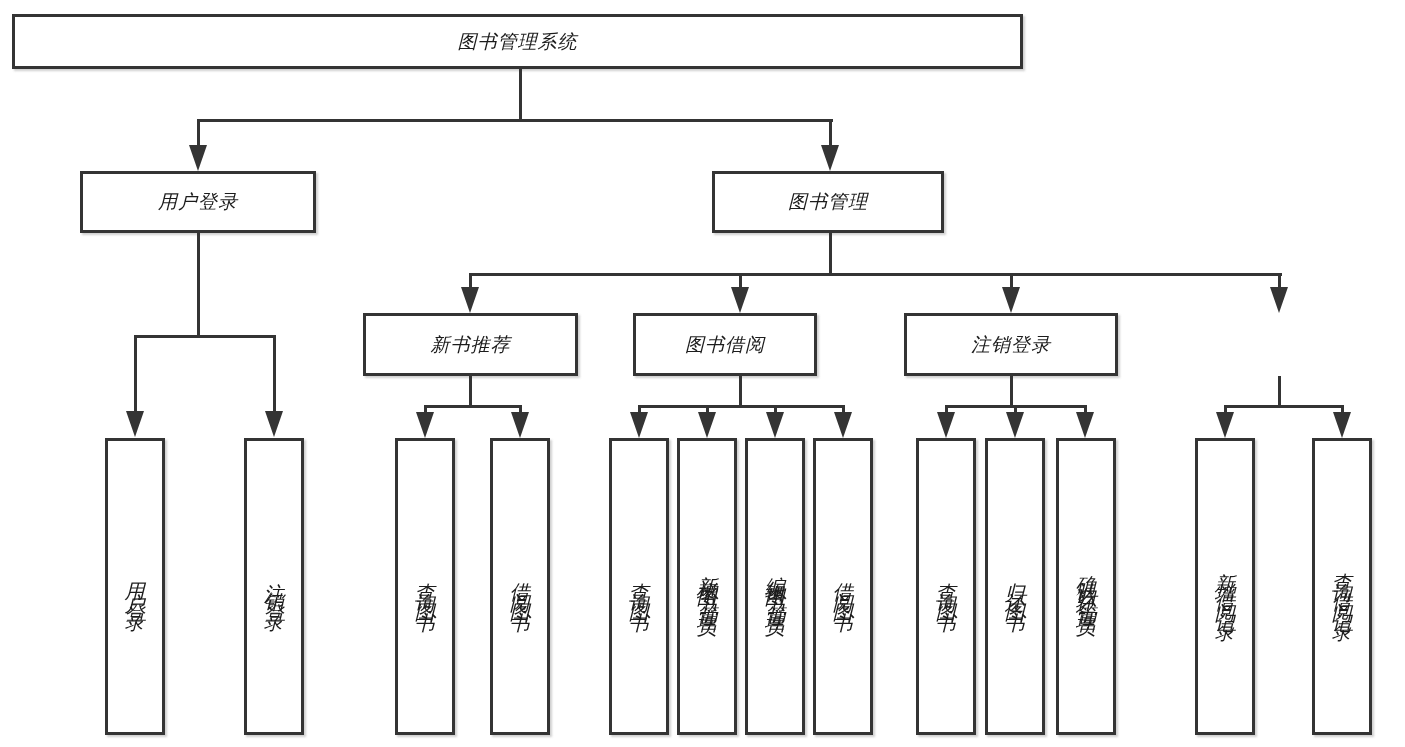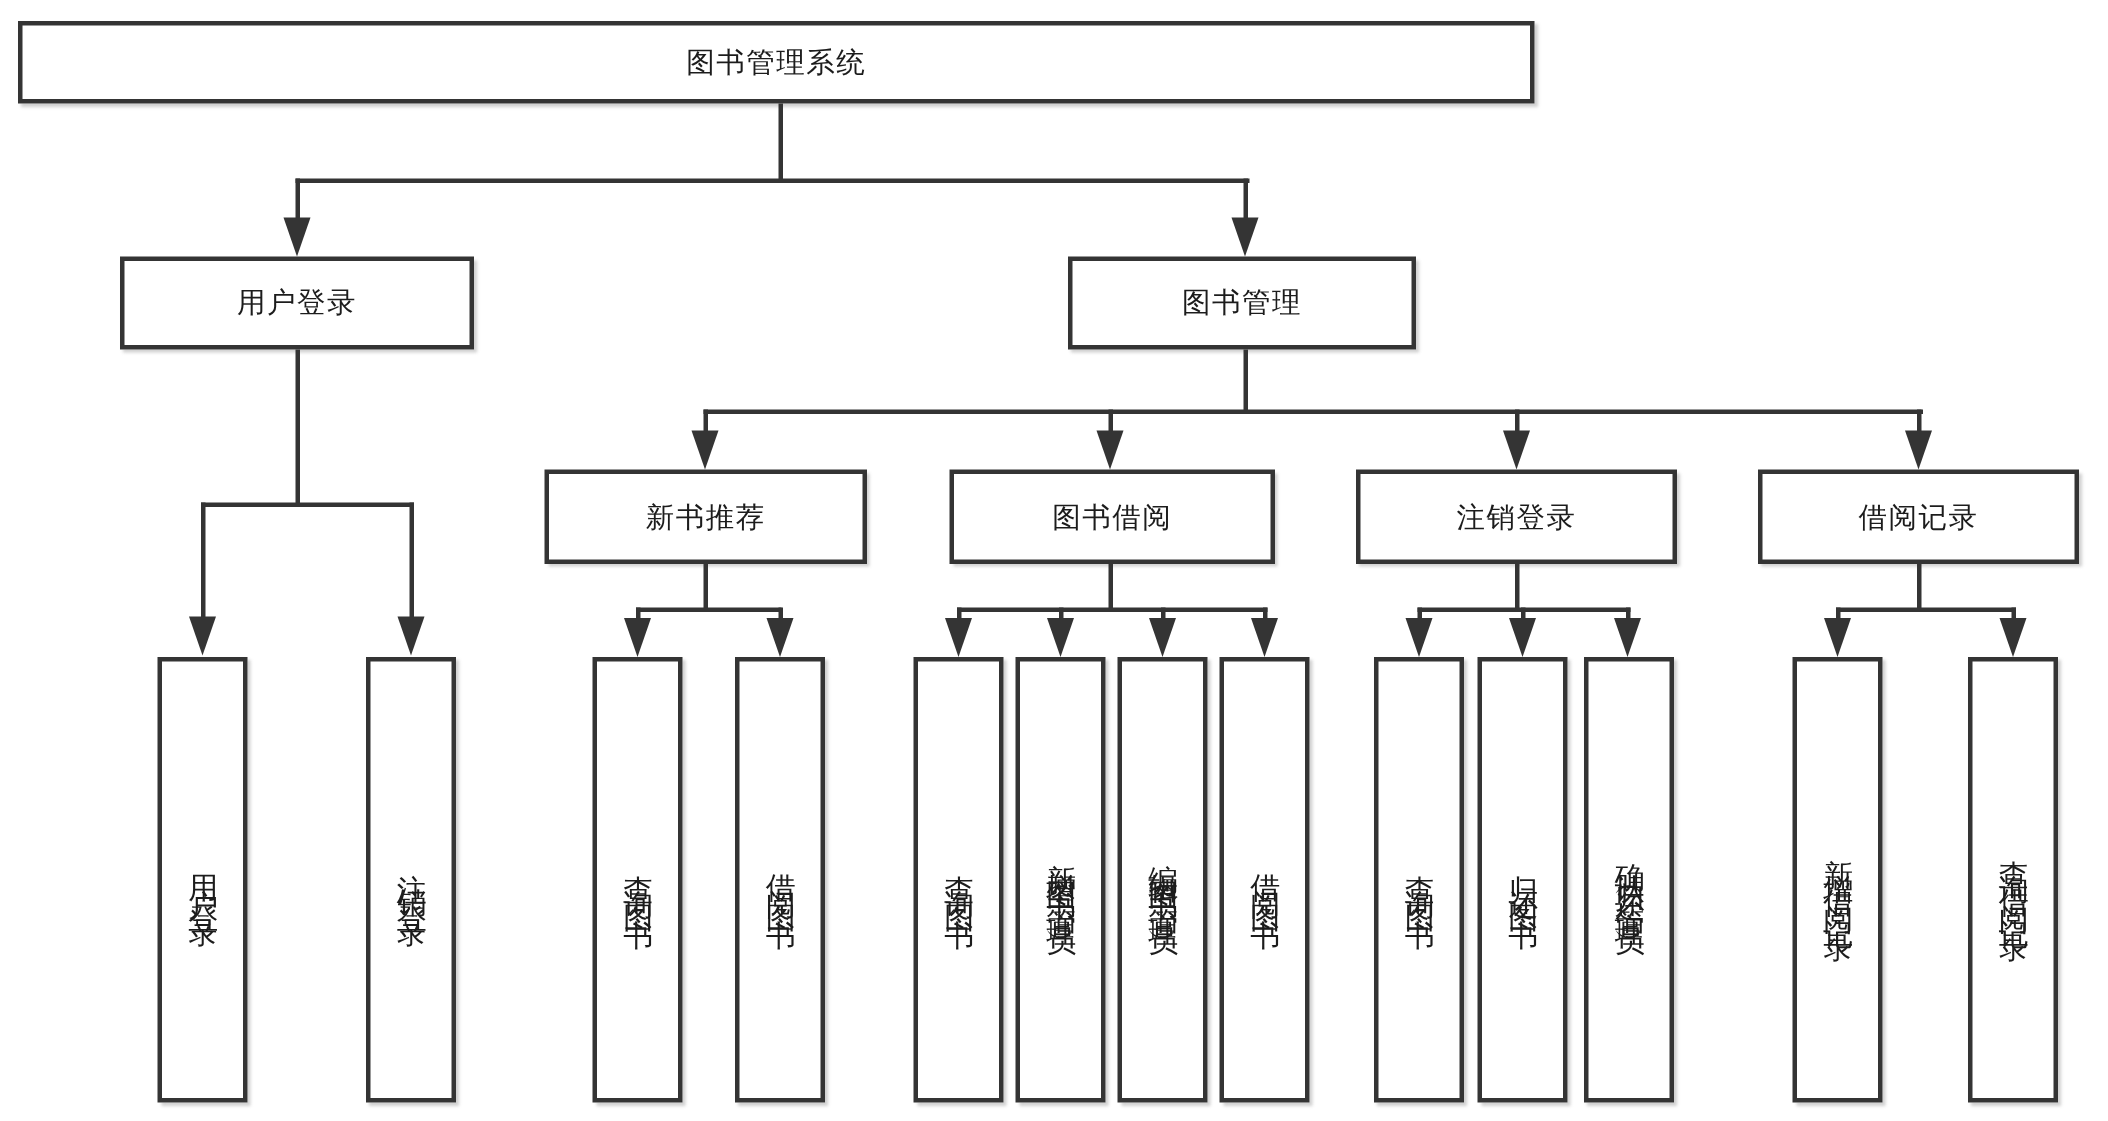--- a/index.html
+++ b/index.html
@@ -1,18 +1,18 @@
 <!DOCTYPE html>
 <html><head>
 <meta charset="utf-8">
 <style>
   html,body{margin:0;padding:0;background:#ffffff;}
   .canvas{
     position:relative;width:1405px;height:747px;background:#ffffff;overflow:hidden;
-    font-family:"Liberation Sans","DejaVu Sans",sans-serif;color:#1c1c1c;
+    font-family:"Liberation Sans","DejaVu Sans",sans-serif;color:#1c1c1c;font-style:italic;
   }
   .node{
     position:absolute;box-sizing:border-box;background:#ffffff;
     border:3px solid #343434;display:flex;align-items:center;justify-content:center;
     box-shadow:2px 2px 2px rgba(150,150,150,.45);
   }
   .node.h span{font-size:19px;letter-spacing:1px;white-space:nowrap;}
   .node.v span{writing-mode:vertical-rl;font-size:20px;letter-spacing:10px;line-height:1;}
   .node.v.tight span{letter-spacing:6px;}
   .line{position:absolute;background:#343434;}
@@ -39,28 +39,25 @@
   <div class="node h" style="left:80px;top:171px;width:236px;height:62px">
     <span>用户登录</span>
   </div>
   <div class="node h" style="left:363px;top:313px;width:215px;height:63px">
     <span>新书推荐</span>
   </div>
 
   <div class="node h" style="left:712px;top:171px;width:232px;height:62px">
     <span>图书管理</span>
   </div>
-  <div class="node h" style="left:633px;top:313px;width:217px;height:63px">
+  <div class="node h" style="left:633px;top:313px;width:184px;height:63px">
     <span>图书借阅</span>
   </div>
   <div class="node h" style="left:904px;top:313px;width:214px;height:63px">
     <span>注销登录</span>
-  </div>
-  <div class="node h" style="left:1172px;top:313px;width:214px;height:63px">
-    <span>借阅记录</span>
   </div>
 
   <div class="node v" style="left:105px;top:438px;width:60px;height:297px">
     <span>用户登录</span>
   </div>
   <div class="node v" style="left:244px;top:438px;width:60px;height:297px">
     <span>注销登录</span>
   </div>
 
   <div class="node v" style="left:395px;top:438px;width:60px;height:297px">

